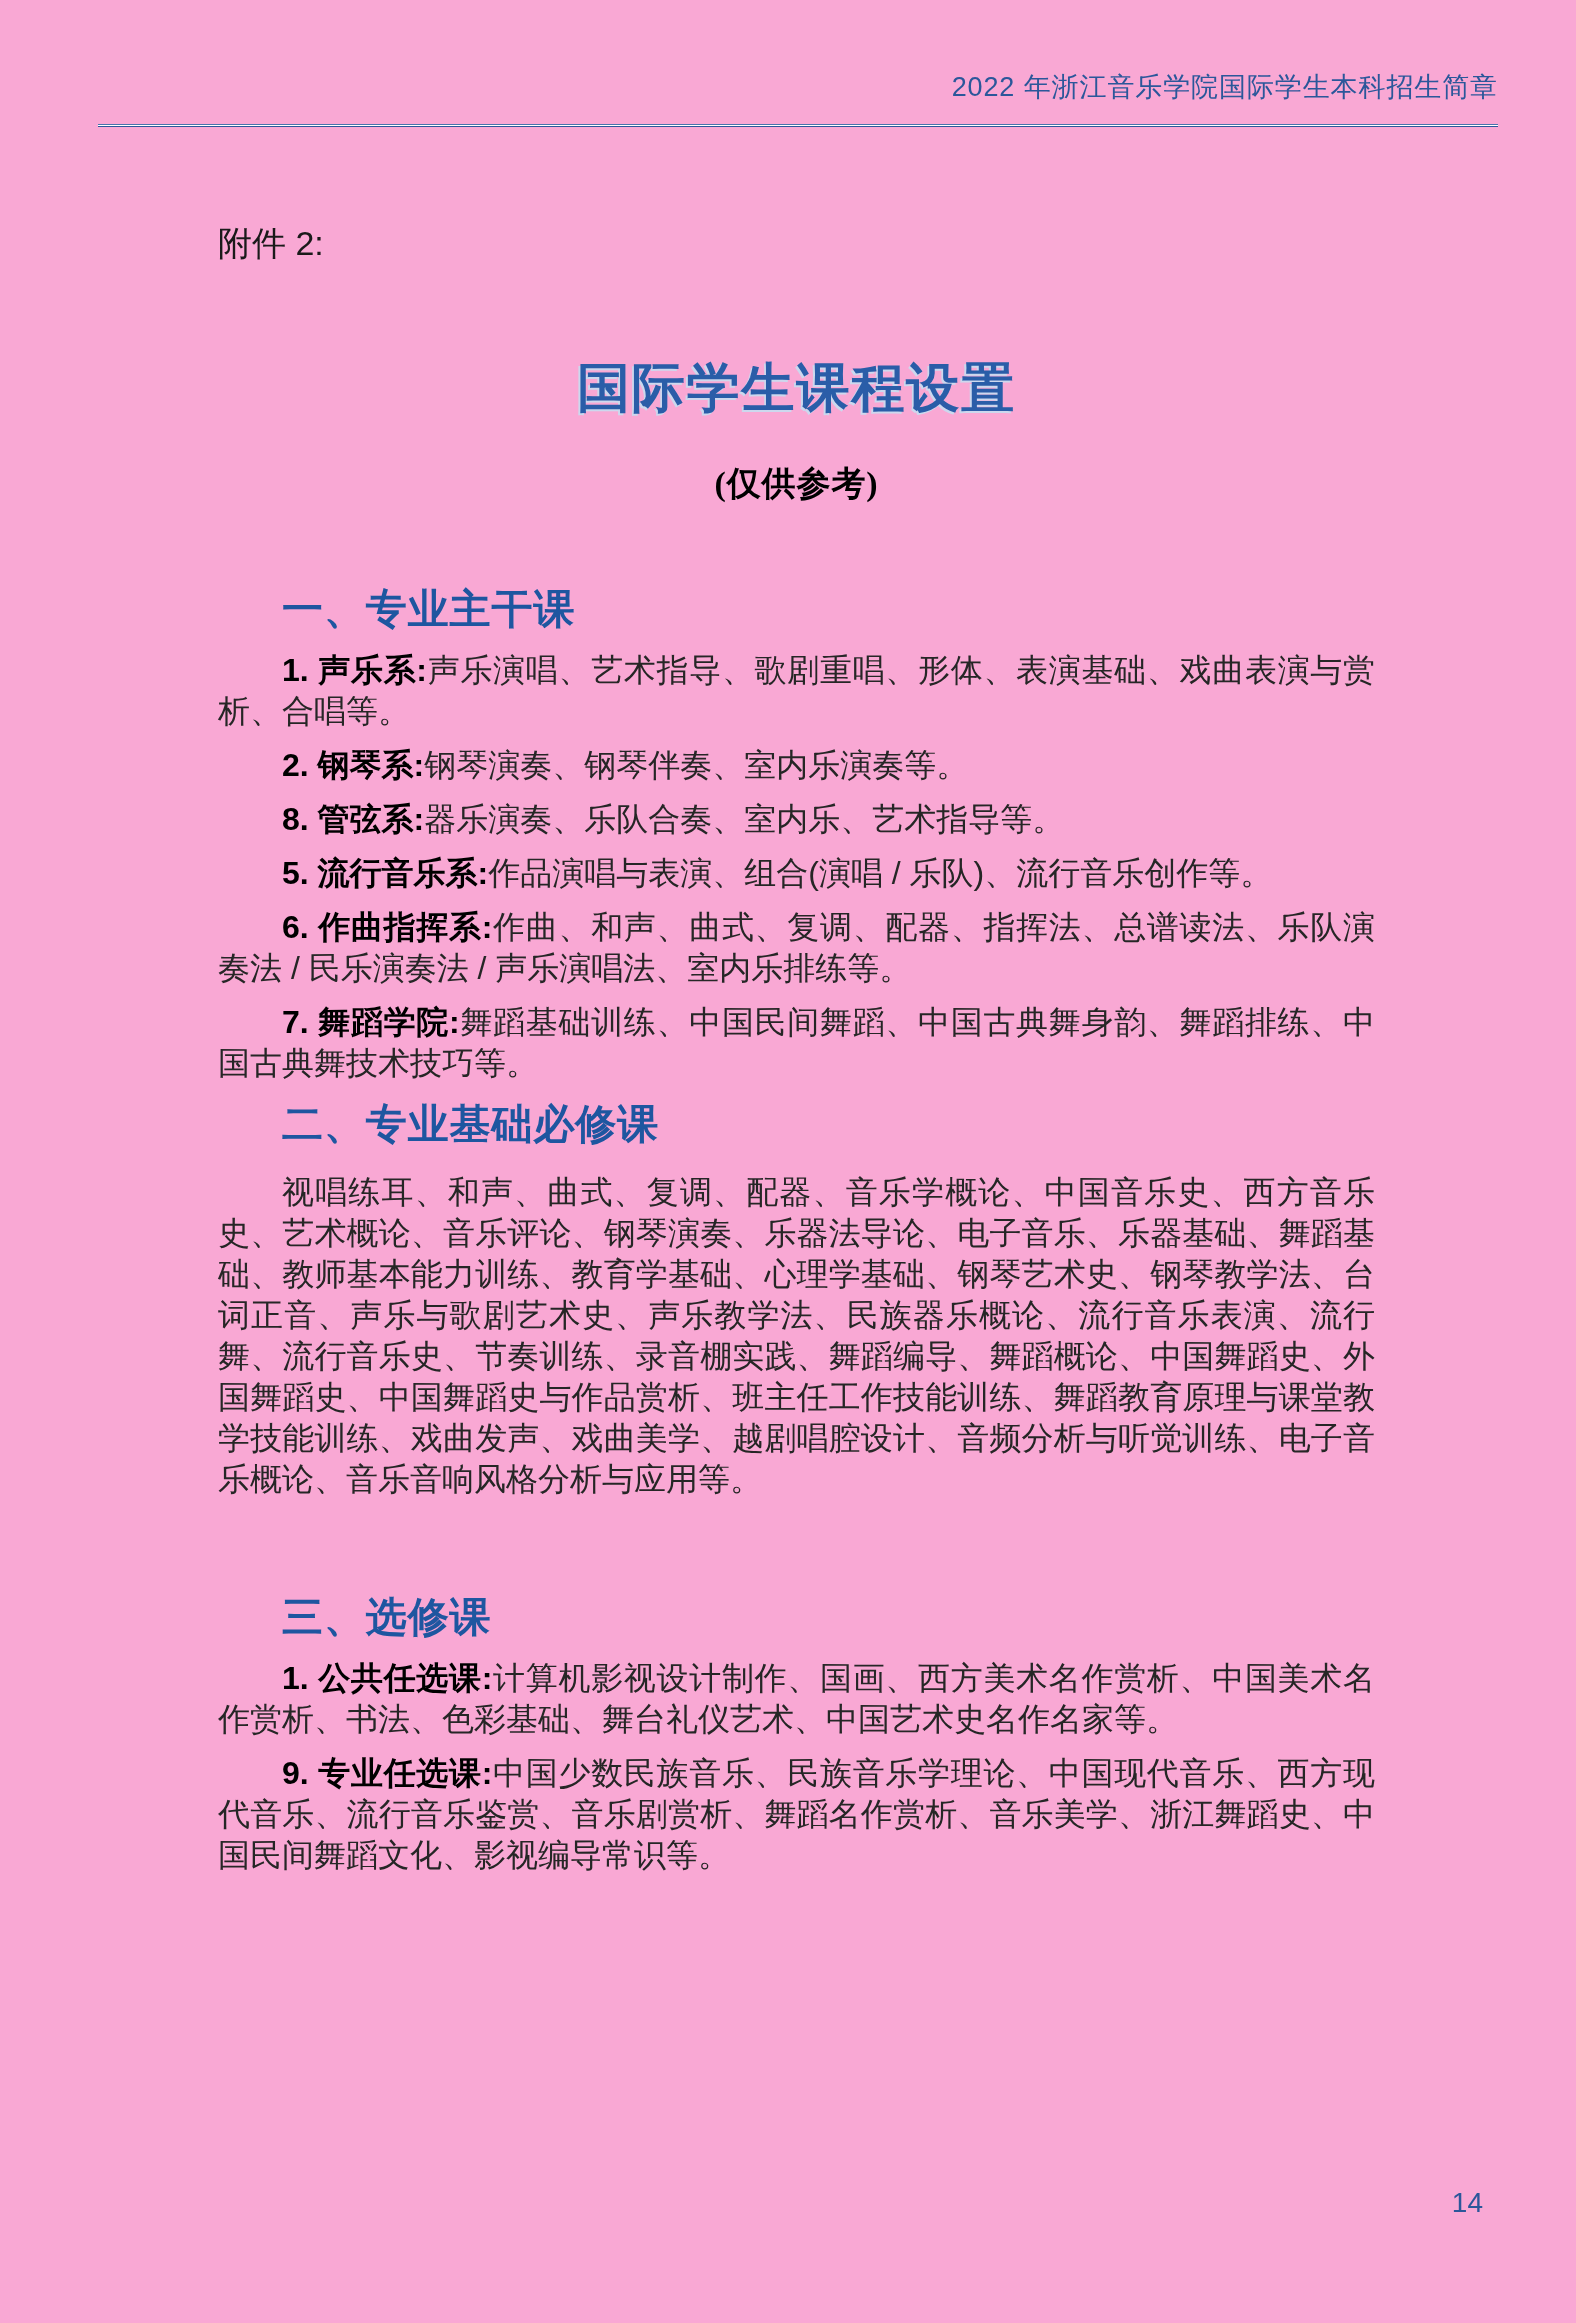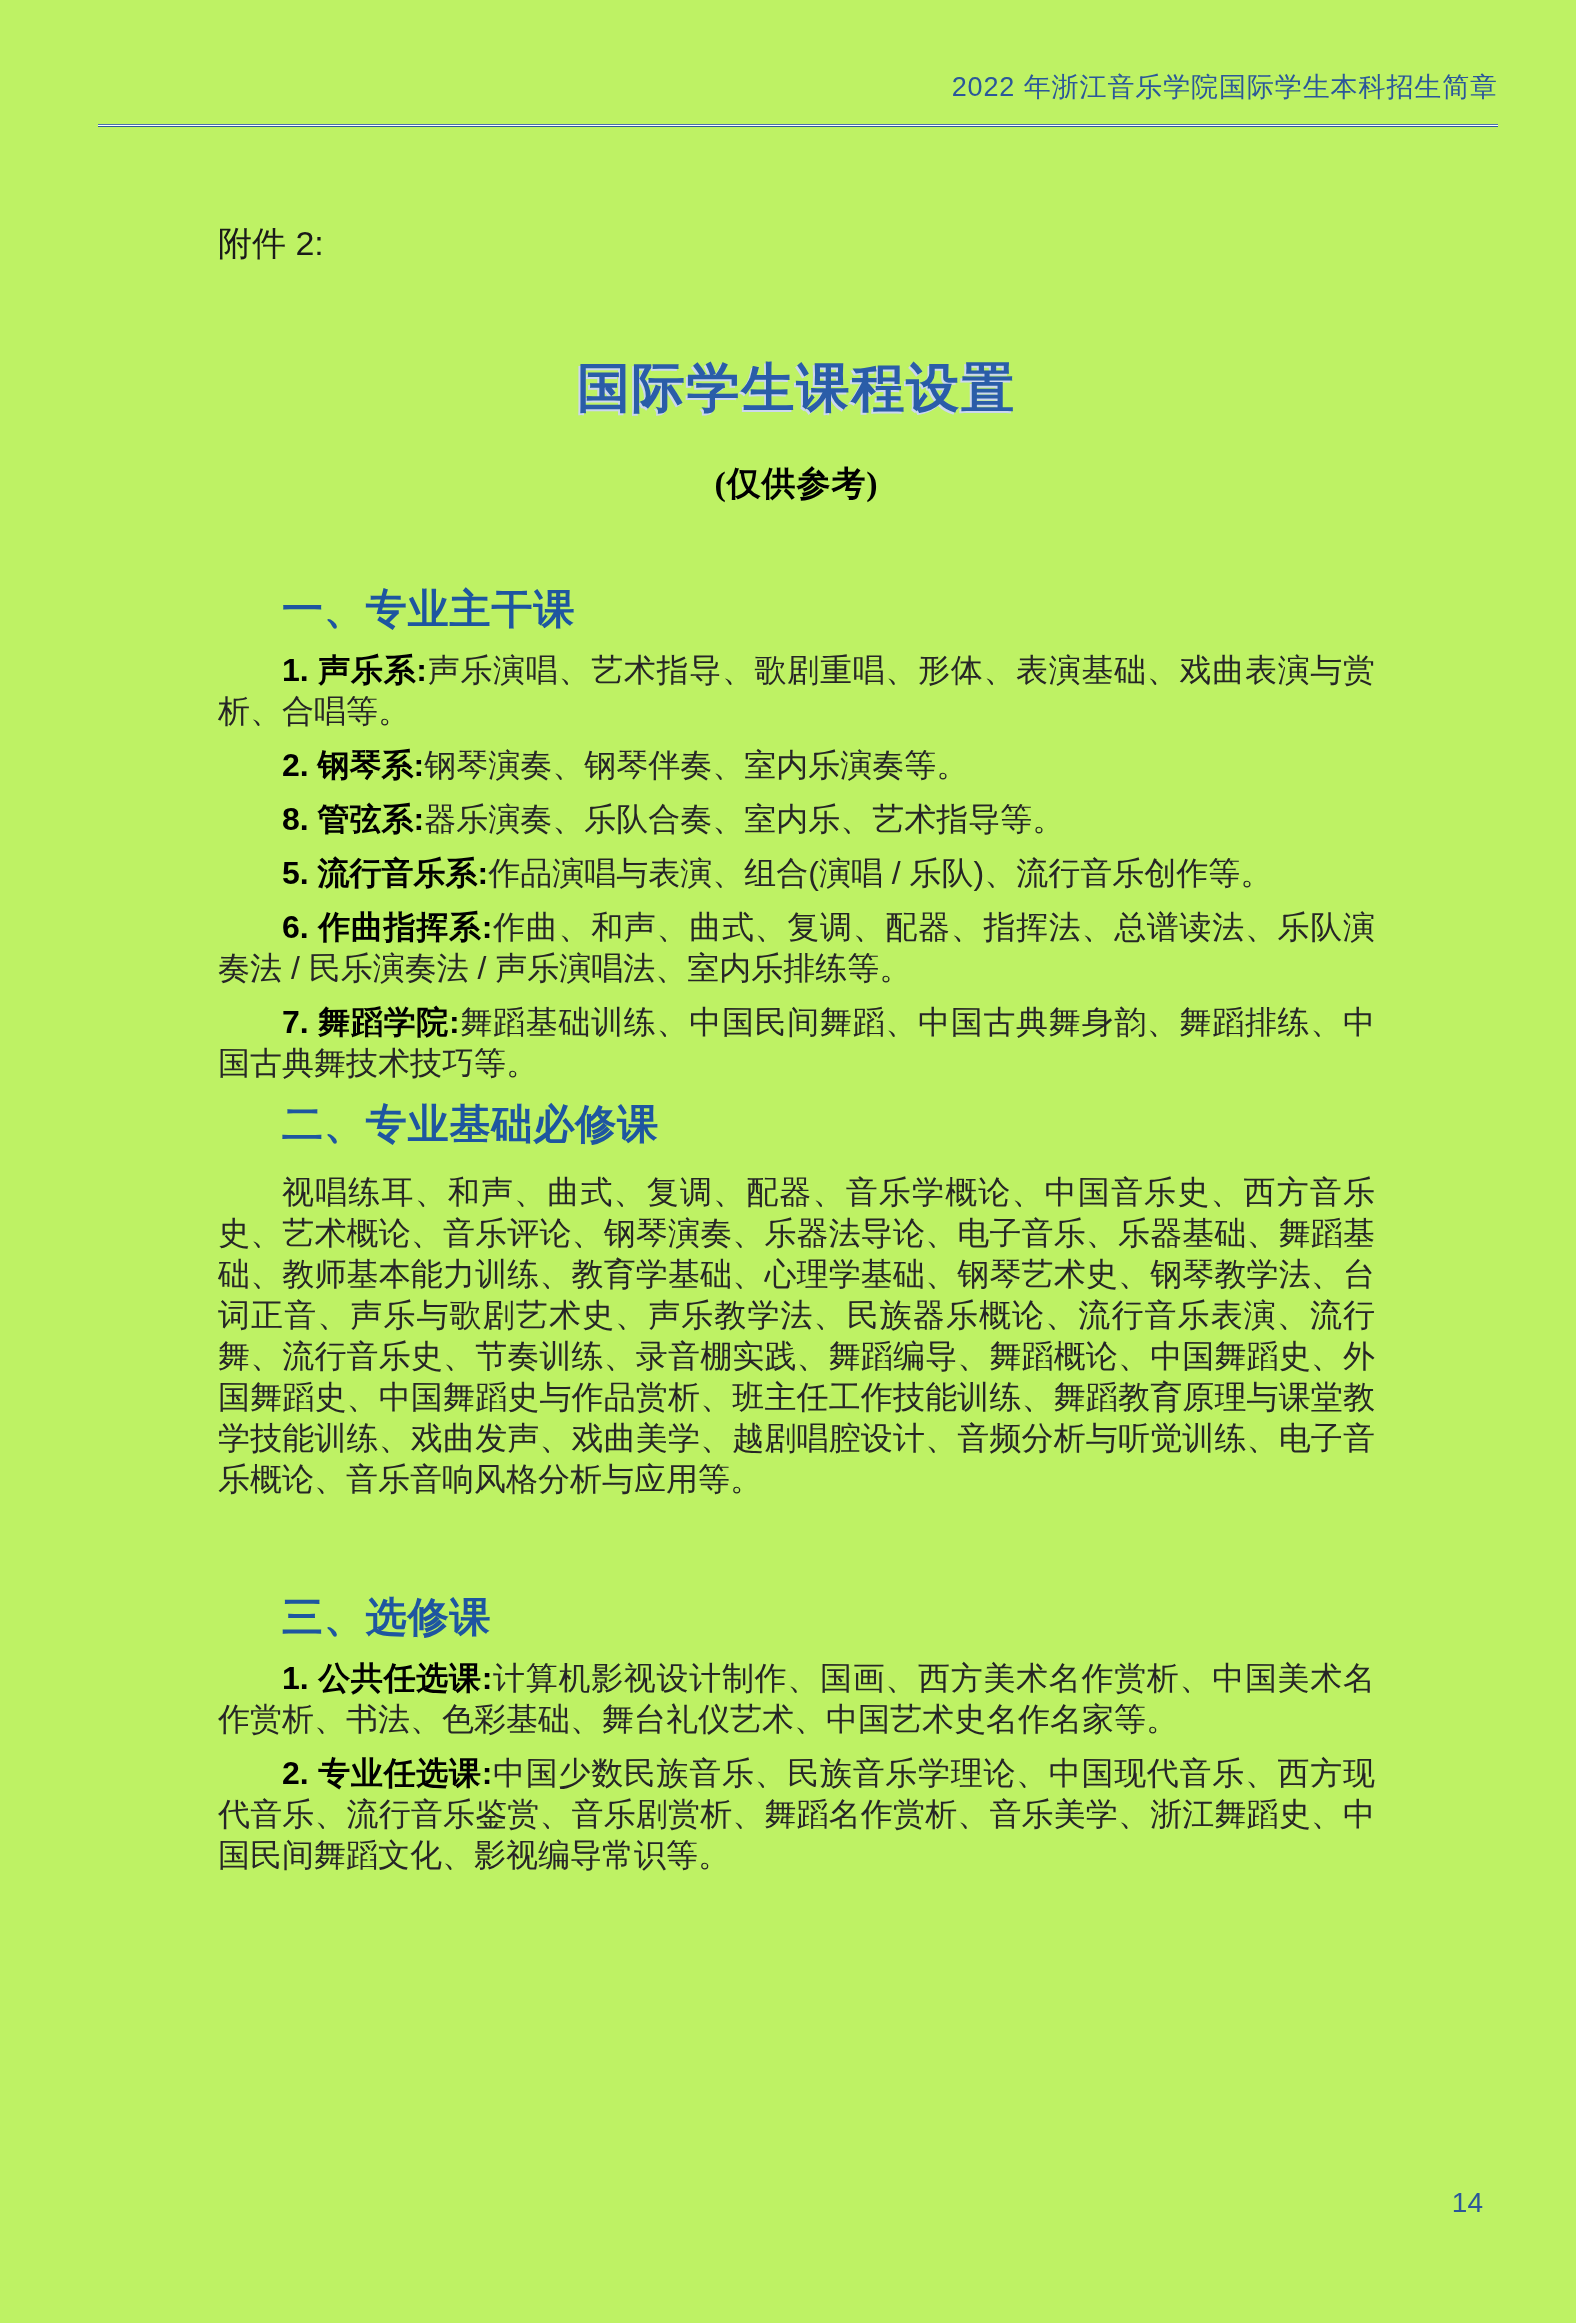--- a/index.html
+++ b/index.html
@@ -1,20 +1,20 @@
 <!DOCTYPE html>
 <html style="font-size:15px"><head>
 <meta charset="utf-8">
 <style>
   html,body{margin:0;padding:0;background:#ffffff;}
   .page{
     position:relative;
     width:1577px;
     height:2324px;
-    background:#bef264;
+    background:#f9a8d4;
     font-family:"Liberation Sans","DejaVu Sans",sans-serif;
     color:#262626;
     overflow:hidden;
   }
   .header{
     padding-top:69px;
     margin:0 79px 0 98px;
     text-align:right;
     font-size:27px;
     letter-spacing:0.9px;
@@ -106,20 +106,20 @@
     <p class="item"><b>8. 管弦系:</b><span>器乐演奏、乐队合奏、室内乐、艺术指导等。</span></p>
     <p class="item"><b>5. 流行音乐系:</b><span>作品演唱与表演、组合(演唱 / 乐队)、流行音乐创作等。</span></p>
     <p class="item"><b>6. 作曲指挥系:</b><span>作曲、和声、曲式、复调、配器、指挥法、总谱读法、乐队演奏法 / 民乐演奏法 / 声乐演唱法、室内乐排练等。</span></p>
     <p class="item"><b>7. 舞蹈学院:</b><span>舞蹈基础训练、中国民间舞蹈、中国古典舞身韵、舞蹈排练、中国古典舞技术技巧等。</span></p>
 
     <h2 class="section-heading s2">二、专业基础必修课</h2>
     <p class="para">视唱练耳、和声、曲式、复调、配器、音乐学概论、中国音乐史、西方音乐史、艺术概论、音乐评论、钢琴演奏、乐器法导论、电子音乐、乐器基础、舞蹈基础、教师基本能力训练、教育学基础、心理学基础、钢琴艺术史、钢琴教学法、台词正音、声乐与歌剧艺术史、声乐教学法、民族器乐概论、流行音乐表演、流行舞、流行音乐史、节奏训练、录音棚实践、舞蹈编导、舞蹈概论、中国舞蹈史、外国舞蹈史、中国舞蹈史与作品赏析、班主任工作技能训练、舞蹈教育原理与课堂教学技能训练、戏曲发声、戏曲美学、越剧唱腔设计、音频分析与听觉训练、电子音乐概论、音乐音响风格分析与应用等。</p>
 
     <h2 class="section-heading s3">三、选修课</h2>
     <p class="item"><b>1. 公共任选课:</b><span>计算机影视设计制作、国画、西方美术名作赏析、中国美术名作赏析、书法、色彩基础、舞台礼仪艺术、中国艺术史名作名家等。</span></p>
-    <p class="item"><b>2. 专业任选课:</b><span>中国少数民族音乐、民族音乐学理论、中国现代音乐、西方现代音乐、流行音乐鉴赏、音乐剧赏析、舞蹈名作赏析、音乐美学、浙江舞蹈史、中国民间舞蹈文化、影视编导常识等。</span></p>
+    <p class="item"><b>9. 专业任选课:</b><span>中国少数民族音乐、民族音乐学理论、中国现代音乐、西方现代音乐、流行音乐鉴赏、音乐剧赏析、舞蹈名作赏析、音乐美学、浙江舞蹈史、中国民间舞蹈文化、影视编导常识等。</span></p>
 
   </div>
 
   <div class="page-number">14</div>
 
 </div>
 
 
 </body></html>

